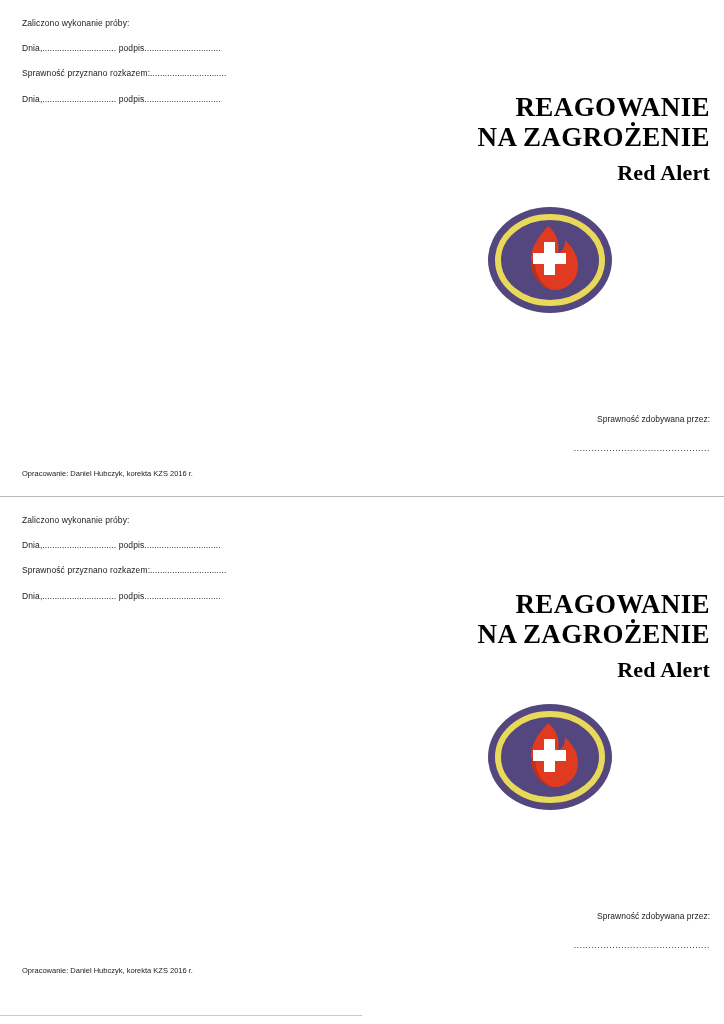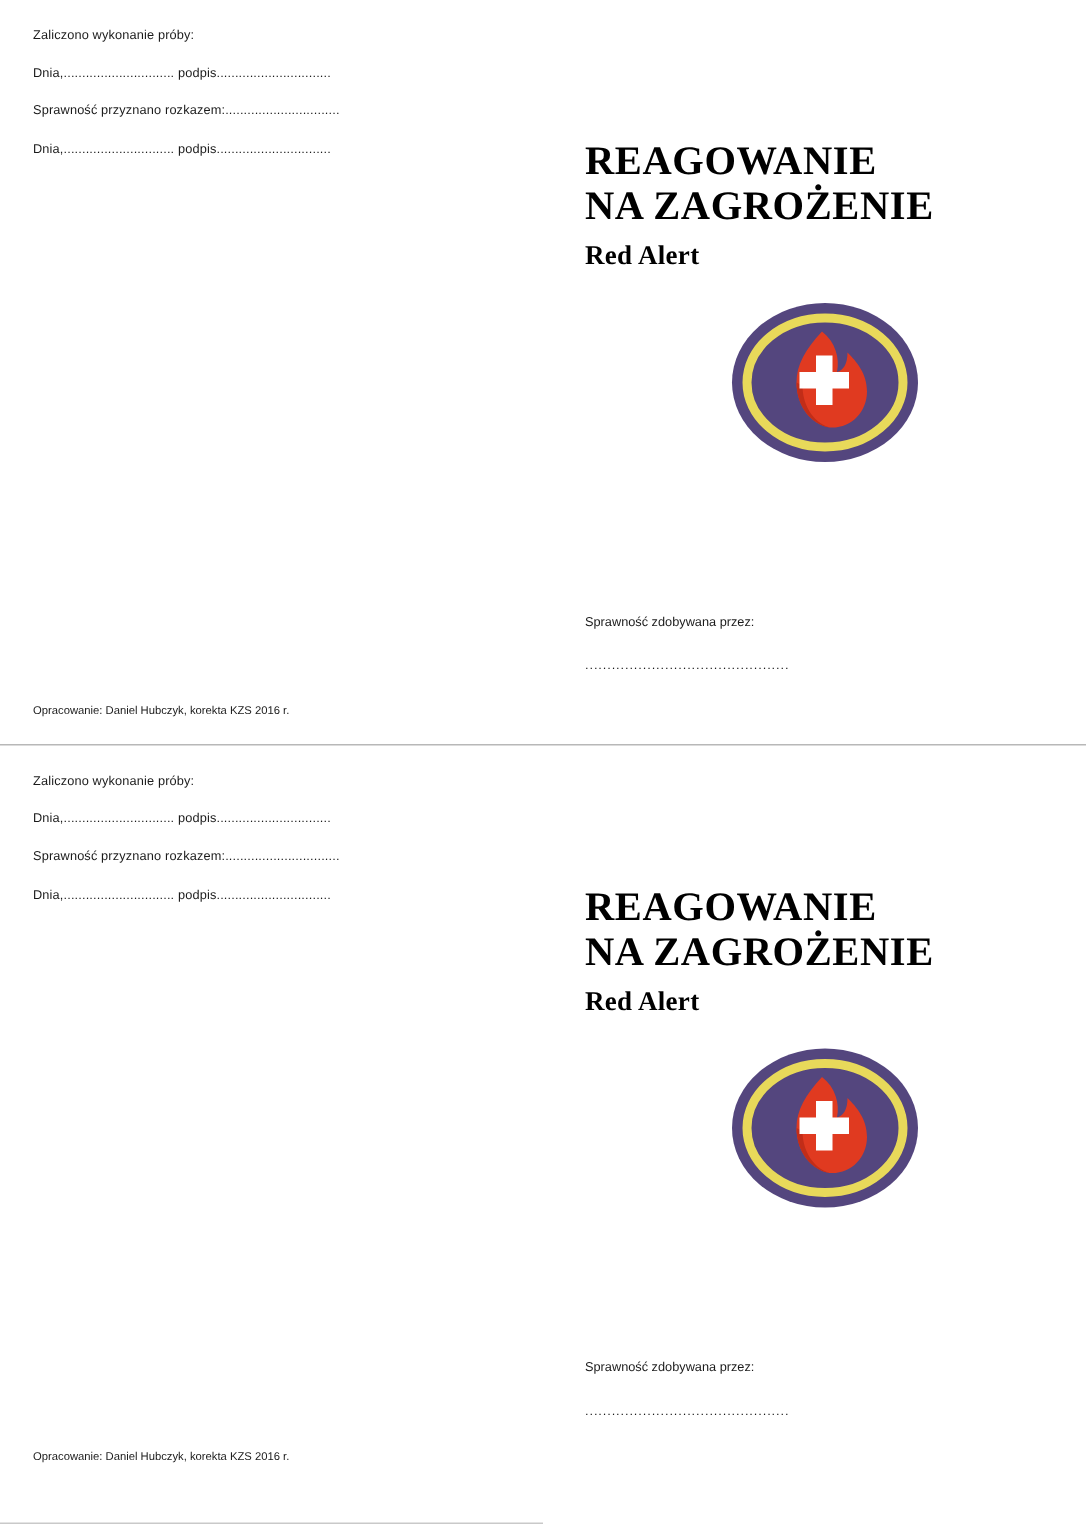--- a/index.html
+++ b/index.html
@@ -39,35 +39,35 @@
     color: #1a1a1a;
     margin-bottom: 15px;
     letter-spacing: 0.1px;
     line-height: 1.2;
   }
   .right-col {
     position: absolute;
     left: 390px;
     top: 0;
     width: 320px;
-    text-align: left;
+    text-align: right;
   }
   .title {
     font-family: "Liberation Serif", serif;
     font-weight: bold;
     font-size: 27px;
     line-height: 1.12;
     letter-spacing: 0.4px;
     margin-top: 92px;
     color: #000;
   }
   .subtitle {
     font-family: "Liberation Serif", serif;
     font-weight: bold;
-    font-size: 18px;
+    font-size: 22px;
     margin-top: 8px;
     letter-spacing: 0.2px;
     color: #000;
   }
   .badge-wrap {
     margin-top: 18px;
     display: flex;
     justify-content: center;
   }
   .badge {

